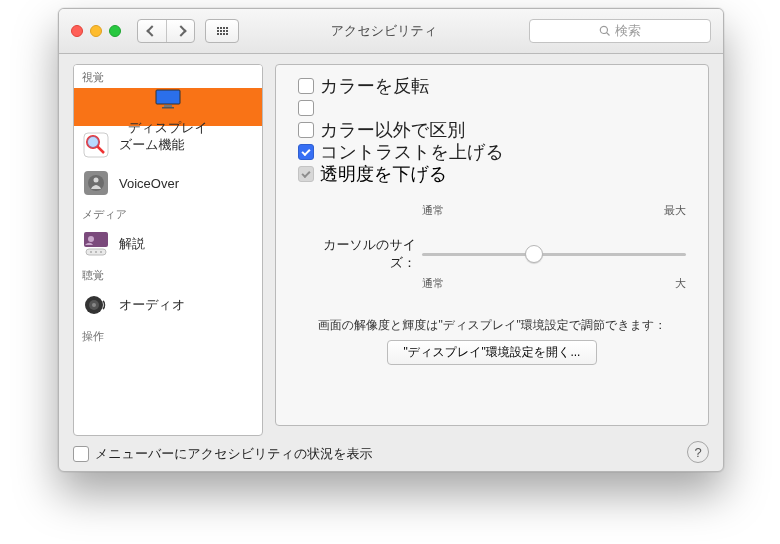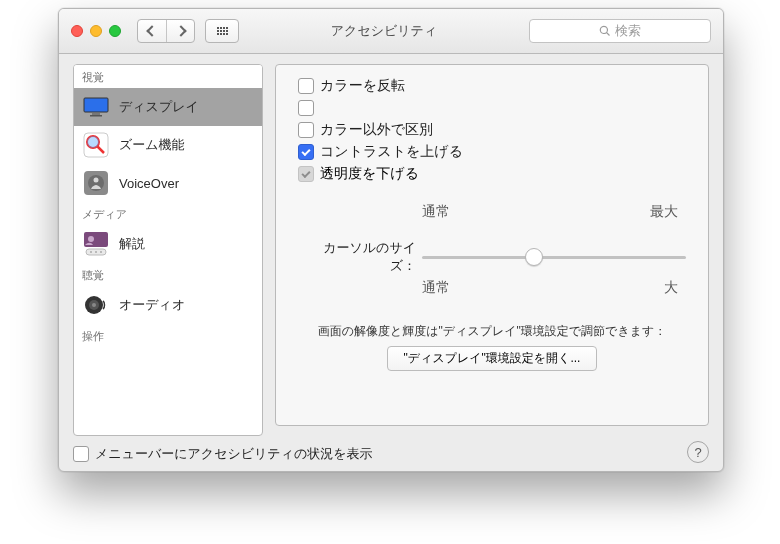--- a/index.html
+++ b/index.html
@@ -28,41 +28,41 @@
   .grid-btn{width:32px;height:22px;border:1px solid #b5b5b5;border-radius:4px;background:linear-gradient(#fff,#f0f0f0);display:flex;align-items:center;justify-content:center;cursor:pointer;}
   .grid-icon{display:grid;grid-template-columns:repeat(4,2px);grid-auto-rows:2px;gap:1px;}
   .grid-icon span{background:#555;width:2px;height:2px;}
   .win-title{flex:1;text-align:center;color:#4a4a4a;}
   .search{width:180px;height:22px;border:1px solid #c3c3c3;border-radius:4px;background:#fff;display:flex;align-items:center;justify-content:center;gap:4px;color:#9b9b9b;}
   .search svg{width:12px;height:12px;fill:#9b9b9b;}
   .body{display:flex;height:calc(100% - 44px - 36px);}
   .sidebar{width:190px;border-right:0;border:1px solid #b9b9b9;border-radius:4px;margin:10px 0 0 14px;background:#fff;box-sizing:border-box;overflow:hidden;}
   .sect{padding:5px 8px 3px;color:#6e6e6e;font-size:11px;background:#fff;}
   .item{display:flex;align-items:center;height:38px;padding:0 8px;gap:9px;cursor:pointer;}
-  .item.selected{background:#a3a3a3;}
+  .item.selected{background:#f97316;flex-direction:column;}
   .icon-box{width:28px;height:28px;border-radius:5px;display:flex;align-items:center;justify-content:center;}
   .label{color:#2c2c2c;font-size:13px;}
   .content{flex:1;padding:10px 14px 10px 12px;}
   .panel{border:1px solid #b9b9b9;border-radius:4px;background:#f7f7f7;height:100%;box-sizing:border-box;padding:10px 22px 10px 22px;position:relative;}
   .check-row{display:flex;align-items:center;height:22px;gap:6px;}
   .chk{width:14px;height:14px;border:1px solid #9c9c9c;border-radius:3px;background:#fff;display:inline-flex;align-items:center;justify-content:center;}
   .chk.checked{background:#376ff4;border-color:#2f5fd0;}
   .chk.checked::after{content:"";width:6px;height:3px;border:2px solid #fff;border-top:0;border-right:0;transform:rotate(-45deg);margin-top:-2px;}
   .chk.disabled{background:#f0f0f0;border-color:#cfcfcf;}
   .chk.disabled.checked{background:#d7d7d7;border-color:#c3c3c3;}
   .chk.disabled.checked::after{border-color:#8d8d8d;}
-  .check-row .lbl{font-size:14px;}
+  .check-row .lbl{font-size:18px;}
   .check-row.disabled .lbl{color:#000000;}
   .slider-block{margin-top:18px;}
   .slider-row{display:flex;align-items:center;}
   .slider-label{width:118px;text-align:right;padding-right:6px;}
   .slider-wrap{flex:1;position:relative;height:18px;}
   .track{position:absolute;left:0;right:0;top:8px;height:3px;background:#c2c2c2;border-radius:2px;}
   .thumb{position:absolute;top:0;width:16px;height:16px;border-radius:50%;background:#fff;border:1px solid #b5b5b5;box-shadow:0 1px 1px rgba(0,0,0,.15);margin-left:-8px;}
-  .slider-ticks{display:flex;justify-content:space-between;font-size:14px;color:#595959;margin:4px 8px 0 124px;}
+  .slider-ticks{display:flex;justify-content:space-between;font-size:11px;color:#595959;margin:4px 0 0 124px;}
   .info{text-align:center;font-size:12px;color:#333;margin-top:26px;}
   .open-btn{display:block;margin:6px auto 0;border:1px solid #bcbcbc;border-radius:4px;background:linear-gradient(#ffffff,#f3f3f3);padding:3px 16px;font-size:12px;cursor:pointer;}
   .footer{height:36px;border-top:0;display:flex;align-items:center;padding:0 14px;gap:6px;}
   .help{position:absolute;right:14px;bottom:8px;width:20px;height:20px;border-radius:50%;border:1px solid #a5a5a5;display:flex;align-items:center;justify-content:center;font-size:13px;color:#555;background:#ededed;cursor:pointer;}
   .chev{border:solid #666;border-width:0 2px 2px 0;display:inline-block;padding:3px;}
   .chev.l{transform:rotate(135deg);}
   .chev.r{transform:rotate(-45deg);}
 </style>
 </head>
 <body>

